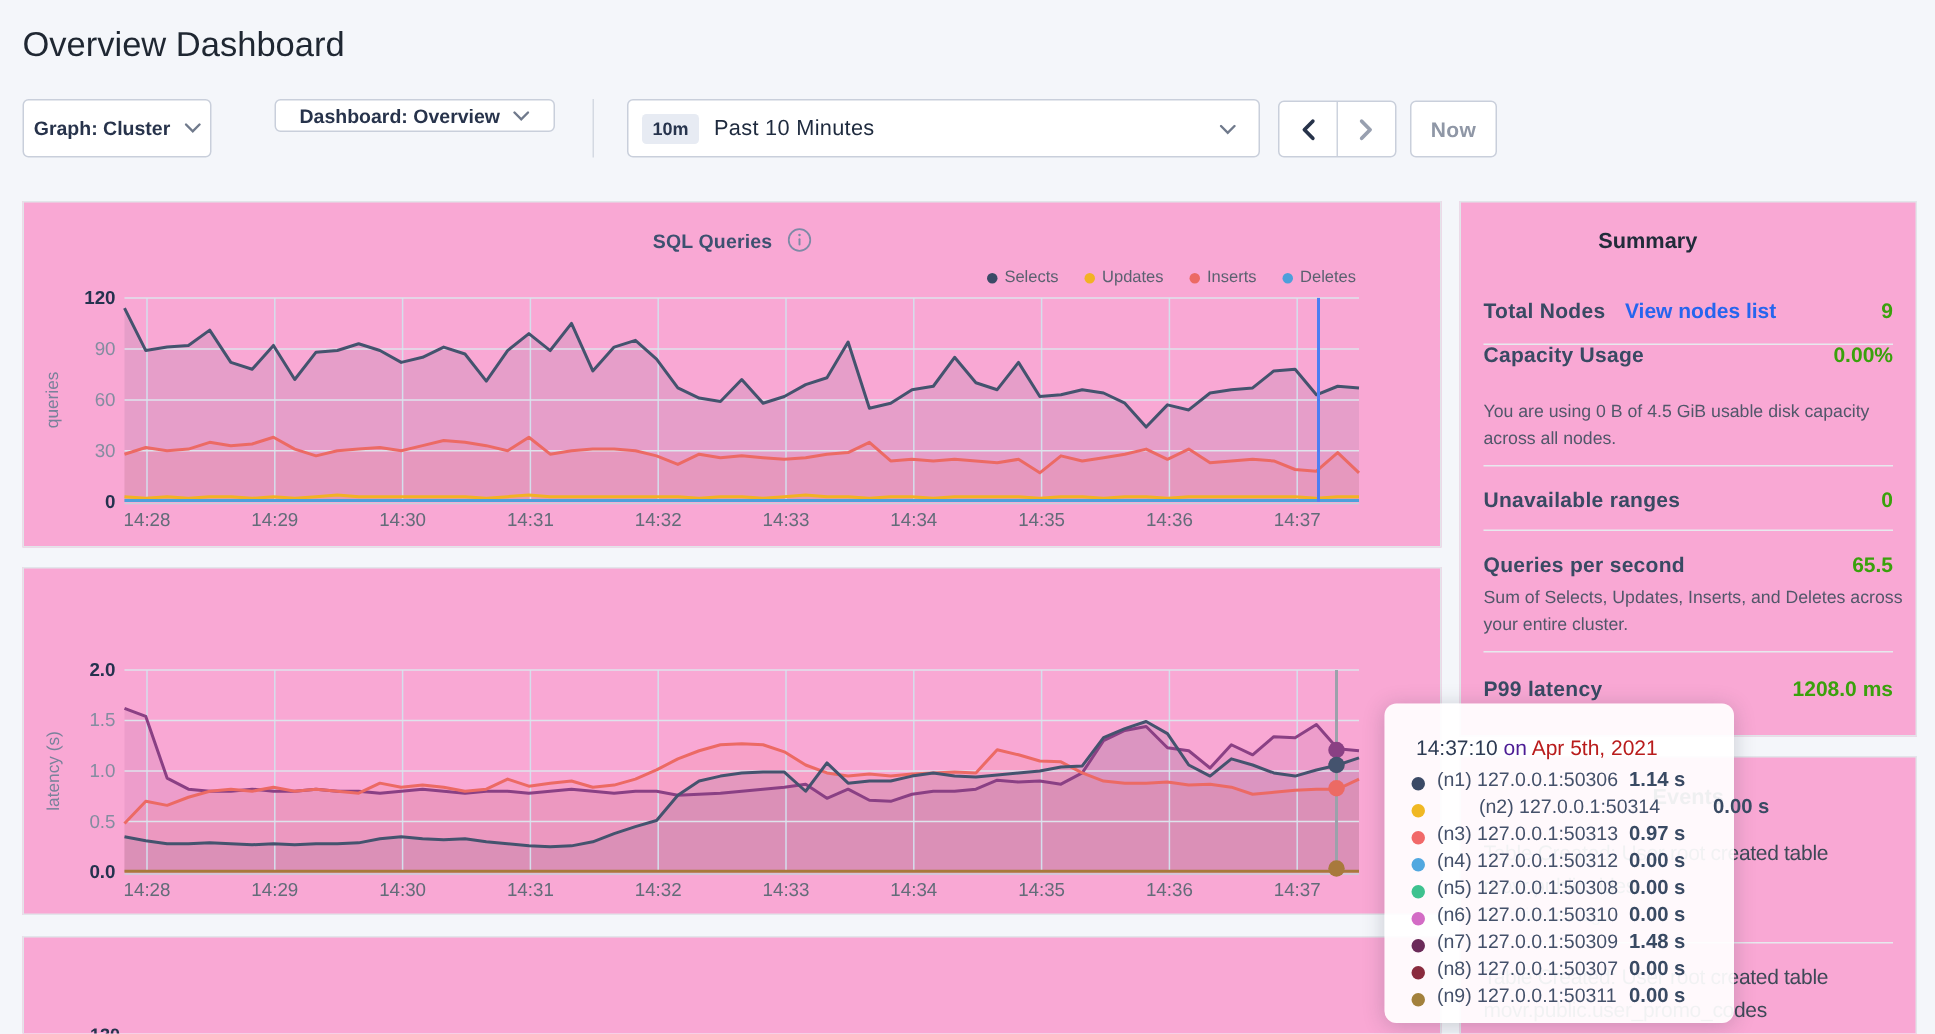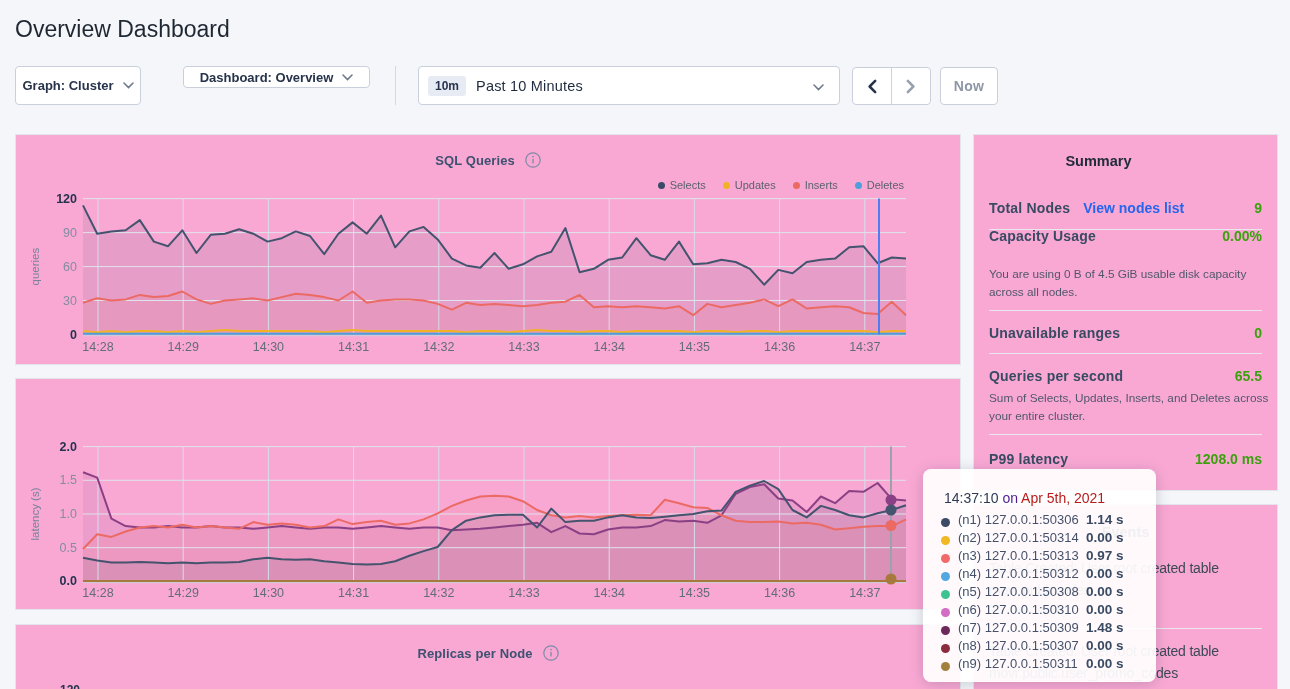--- a/index.html
+++ b/index.html
@@ -154,25 +154,20 @@
 <text x="23" y="135.0" text-anchor="middle" font-size="11.5" fill="#79829b" transform="rotate(-90 23 135.0)">latency (s)</text>
 <line x1="875" y1="67.6" x2="875" y2="202.4" stroke="#9ca1ab" stroke-width="2"></line>
 <circle cx="875" cy="121" r="5.5" fill="#8a4084"></circle>
 <circle cx="875" cy="131" r="5.5" fill="#44536e"></circle>
 <circle cx="875" cy="146.5" r="5.5" fill="#ec6a64"></circle>
 <circle cx="875" cy="200" r="5.5" fill="#a8793c"></circle>
 </svg>
 </div>
 
 <div class="card" style="left:15px;top:624px;width:946px;height:120px;">
-  <div class="ctitle" style="margin-top:20px;">Replicas per Node <svg width="16" height="16" viewBox="0 0 16 16" style="margin-left:10px;flex:0 0 auto">
-        <circle cx="8" cy="8" r="7.2" fill="none" stroke="#7e8aa6" stroke-width="1.2"></circle>
-        <rect x="7.35" y="6.8" width="1.3" height="4.8" rx="0.65" fill="#7e8aa6"></rect>
-        <circle cx="8" cy="4.6" r="0.85" fill="#7e8aa6"></circle>
-      </svg></div>
   <div style="position:absolute;left:44px;top:58px;font-size:12px;font-weight:700;color:#26334d;">120</div>
 </div>
 
 <div class="card" style="left:973px;top:134px;width:305px;height:357px;"></div>
 
 <div class="abs" style="left:973px;width:251px;top:153px;text-align:center;font-size:14.5px;font-weight:700;color:#212c3a;">Summary</div>
 <div class="srow" style="top:199px;">
     <span><span class="slabel">Total Nodes</span><a class="slink">View nodes list</a></span>
     <span class="sval">9</span>
   </div>
@@ -207,21 +202,21 @@
 <div class="sdiv" style="top:628px;"></div>
 <div class="etext" style="top:641px;">Table Created: User root created table movr.public.user_promo_codes</div>
 
 <div style="position:absolute;left:923px;top:469px;width:233px;height:213px;background:rgba(255,255,255,0.93);border-radius:8px;box-shadow:0 2px 14px rgba(40,50,70,0.22);"></div>
 <div class="abs" style="left:944px;top:490px;font-size:14px;"><span style="color:#2c3a52;">14:37:10</span> <span style="color:#4c1d95;">on</span> <span style="color:#b91c1c;">Apr 5th, 2021</span></div>
 <div class="trow" style="top:509px;">
     <span class="tdot" style="background:#3b4a66"></span>
     <span class="tlab">(n1) 127.0.0.1:50306</span>
     <span class="tval">1.14 s</span>
   </div>
-<div class="trow" style="top:527px;">
+<div class="trow" style="top:527px;gap:28px;">
     <span class="tdot" style="background:#f0b823"></span>
     <span class="tlab">(n2) 127.0.0.1:50314</span>
     <span class="tval">0.00 s</span>
   </div>
 <div class="trow" style="top:545px;">
     <span class="tdot" style="background:#f16969"></span>
     <span class="tlab">(n3) 127.0.0.1:50313</span>
     <span class="tval">0.97 s</span>
   </div>
 <div class="trow" style="top:563px;">

